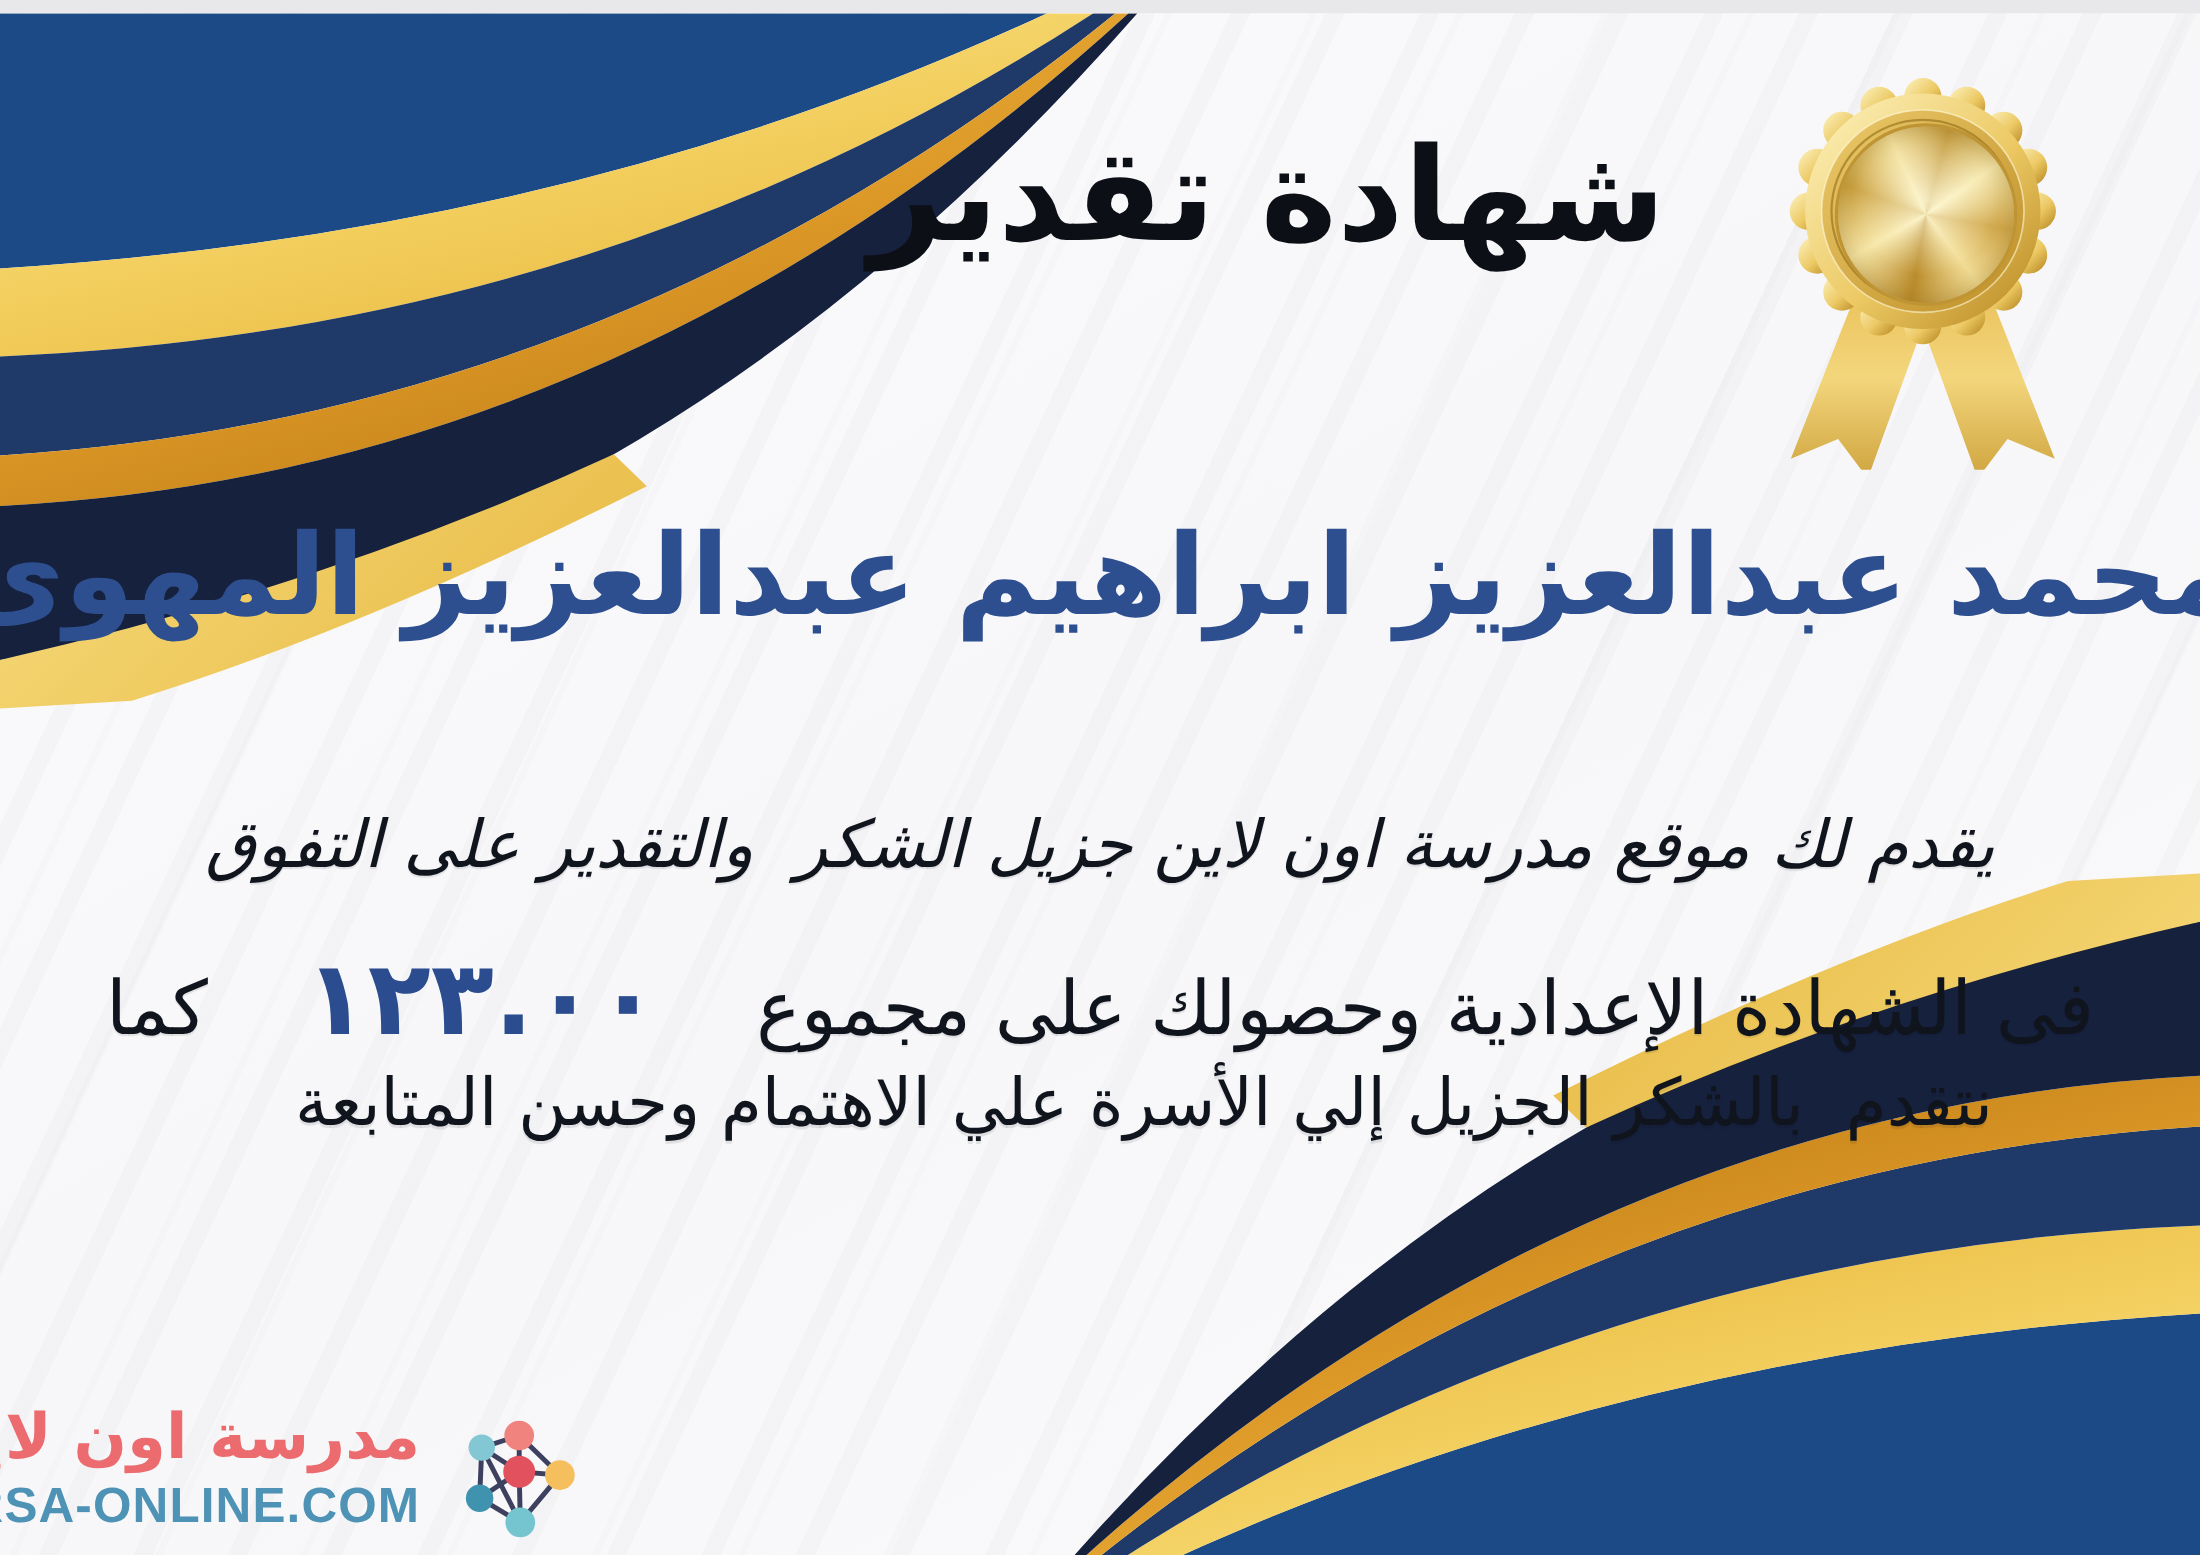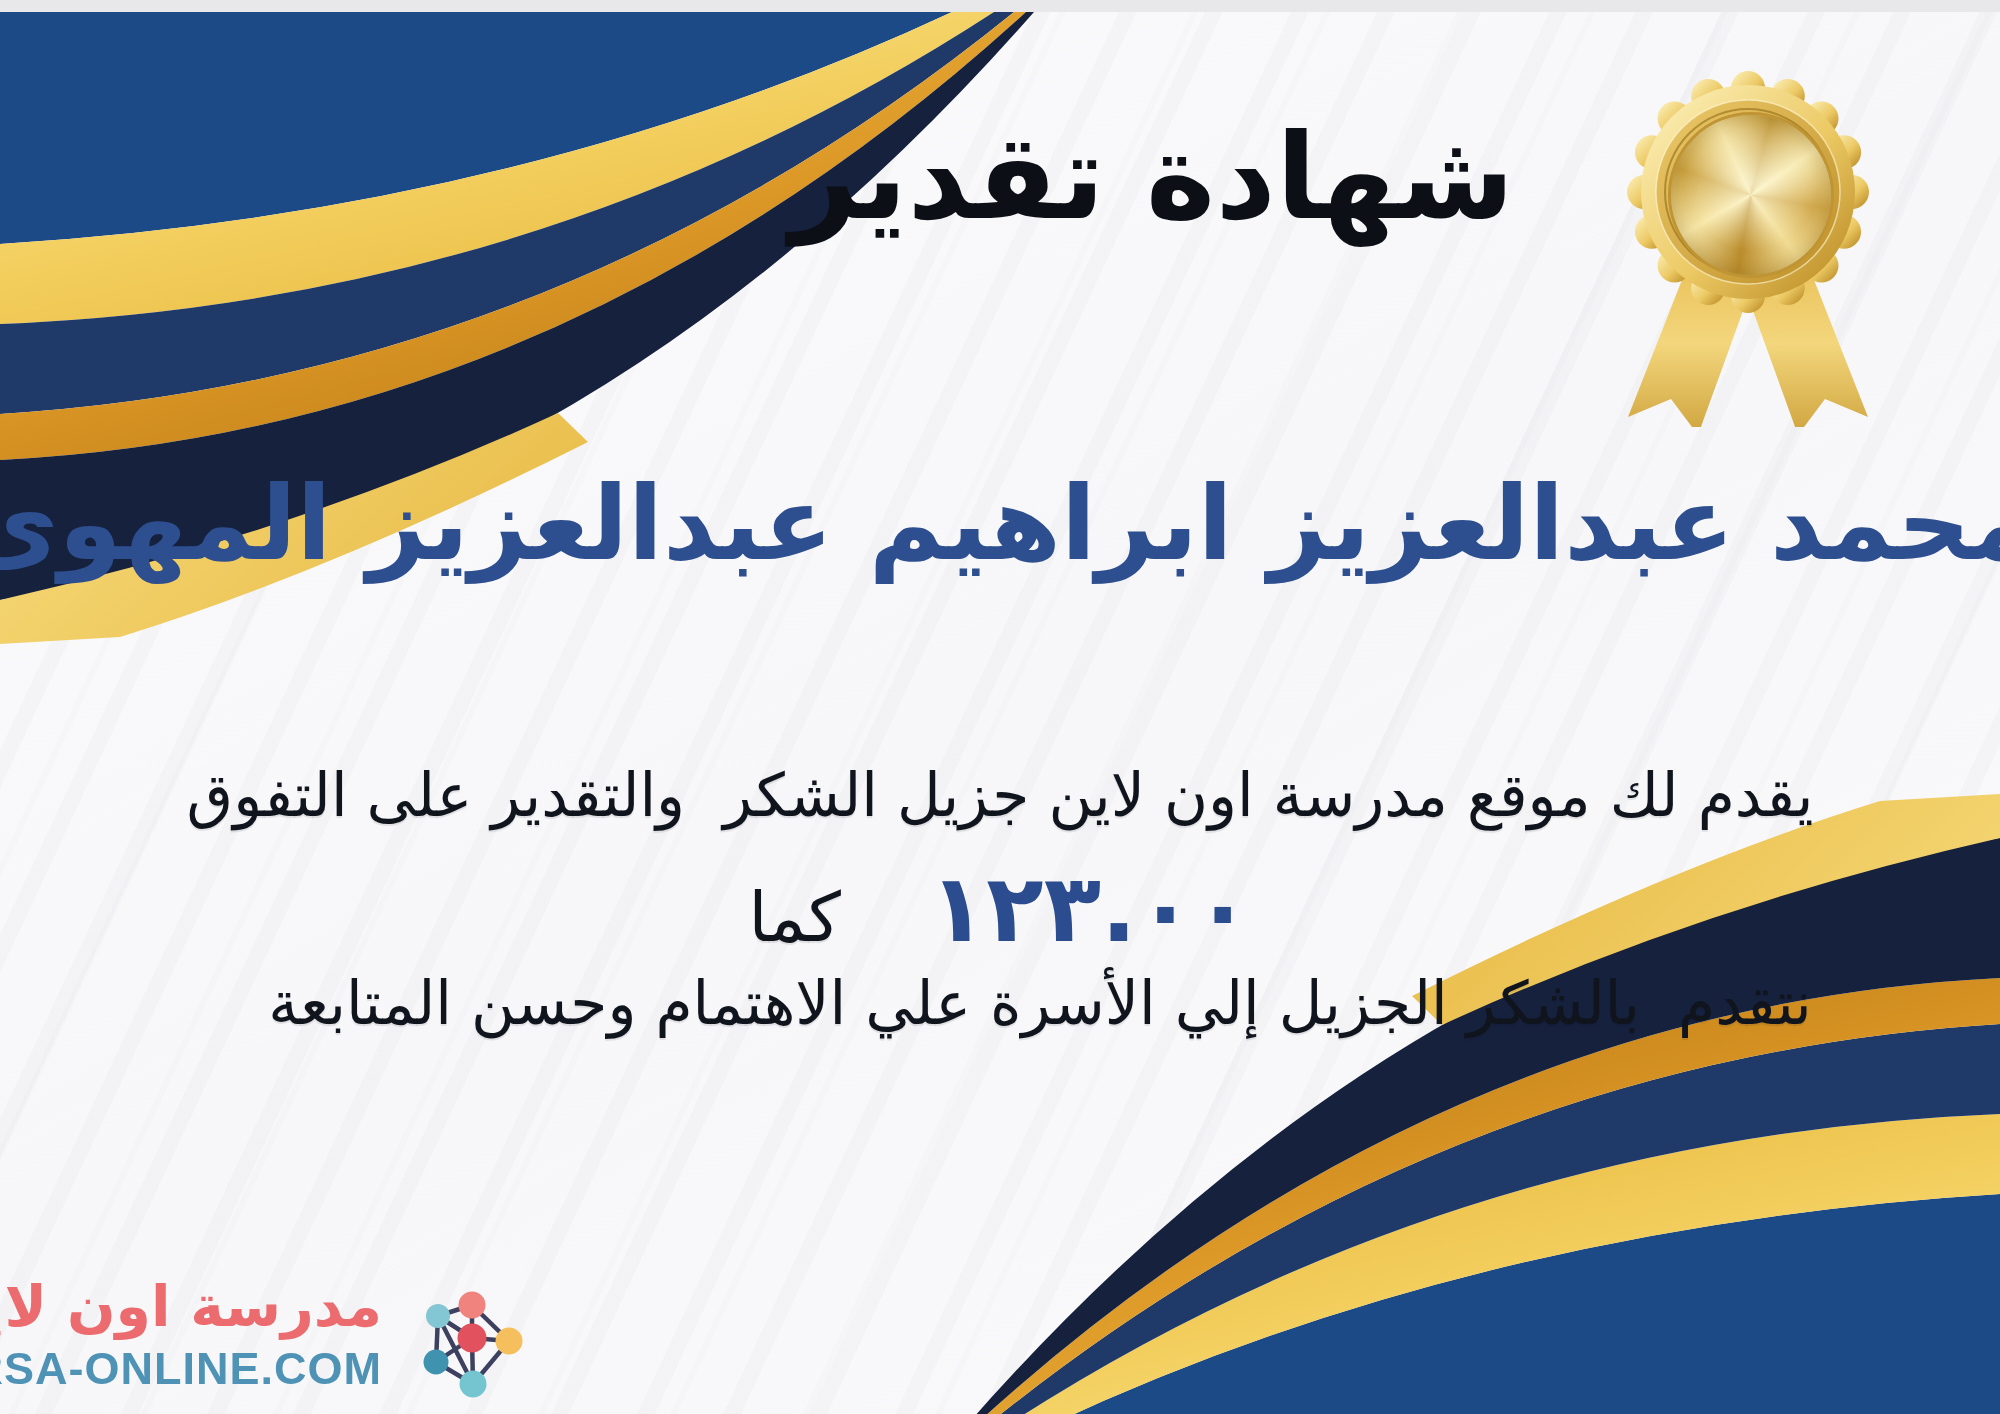--- a/index.html
+++ b/index.html
@@ -20,21 +20,21 @@
   }
   .student-name{
     position:absolute;left:0;top:452px;width:2034px;text-align:center;
     font-size:102px;font-weight:bold;color:#2d4f8f;direction:rtl;white-space:pre;
   }
   .body-line{
     position:absolute;left:0;width:2000px;text-align:center;
     font-size:60px;font-weight:500;color:#10141d;direction:rtl;white-space:pre;
     text-shadow:0 2px 1px rgba(20,24,35,0.10);
   }
-  .line1{top:748px;}
+  .line1{top:721px;font-style:italic;}
   .line3{top:956px;padding-left:40px;}
   .closing{top:1118px;font-size:64px;}
   .line2{
     position:absolute;left:0;top:842px;width:2000px;
     display:flex;direction:rtl;justify-content:center;align-items:baseline;gap:88px;
     color:#10141d;text-shadow:0 2px 1px rgba(20,24,35,0.10);
   }
   .line2 .seg{font-size:68px;font-weight:500;white-space:pre;}
   .line2 .score{font-size:94px;font-weight:bold;color:#2b4c8e;text-shadow:none;letter-spacing:2px;}
   .medal-face{
@@ -130,20 +130,21 @@
   </svg>
   <div class="medal-face"></div>
 
   <div class="title">شهادة تقدير</div>
 
   <div class="student-name">محمد عبدالعزيز ابراهيم عبدالعزيز المهوى</div>
 
   <div class="body-line line1">يقدم لك موقع مدرسة اون لاين جزيل الشكر  والتقدير على التفوق</div>
 
   <div class="line2">
+    <span class="seg">فى الشهادة الإعدادية وحصولك على مجموع</span>
     <span class="seg score">١٢٣.٠٠</span>
     <span class="seg">كما</span>
   </div>
 
   <div class="body-line line3">نتقدم  بالشكر الجزيل إلي الأسرة علي الاهتمام وحسن المتابعة</div>
 
 
   <div class="logo">
     <div class="logo-text">
       <div class="logo-ar">مدرسة اون لاين</div>

